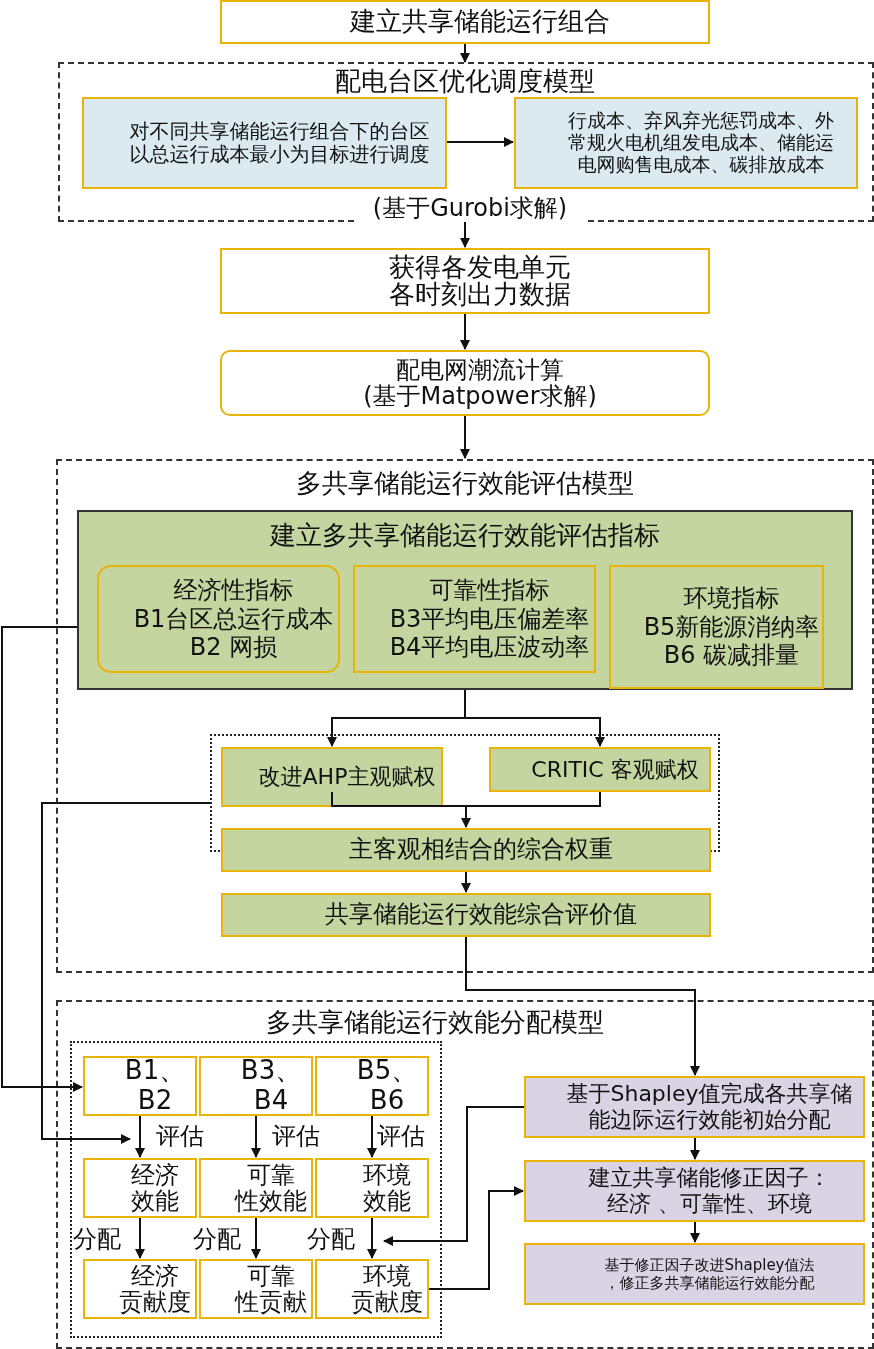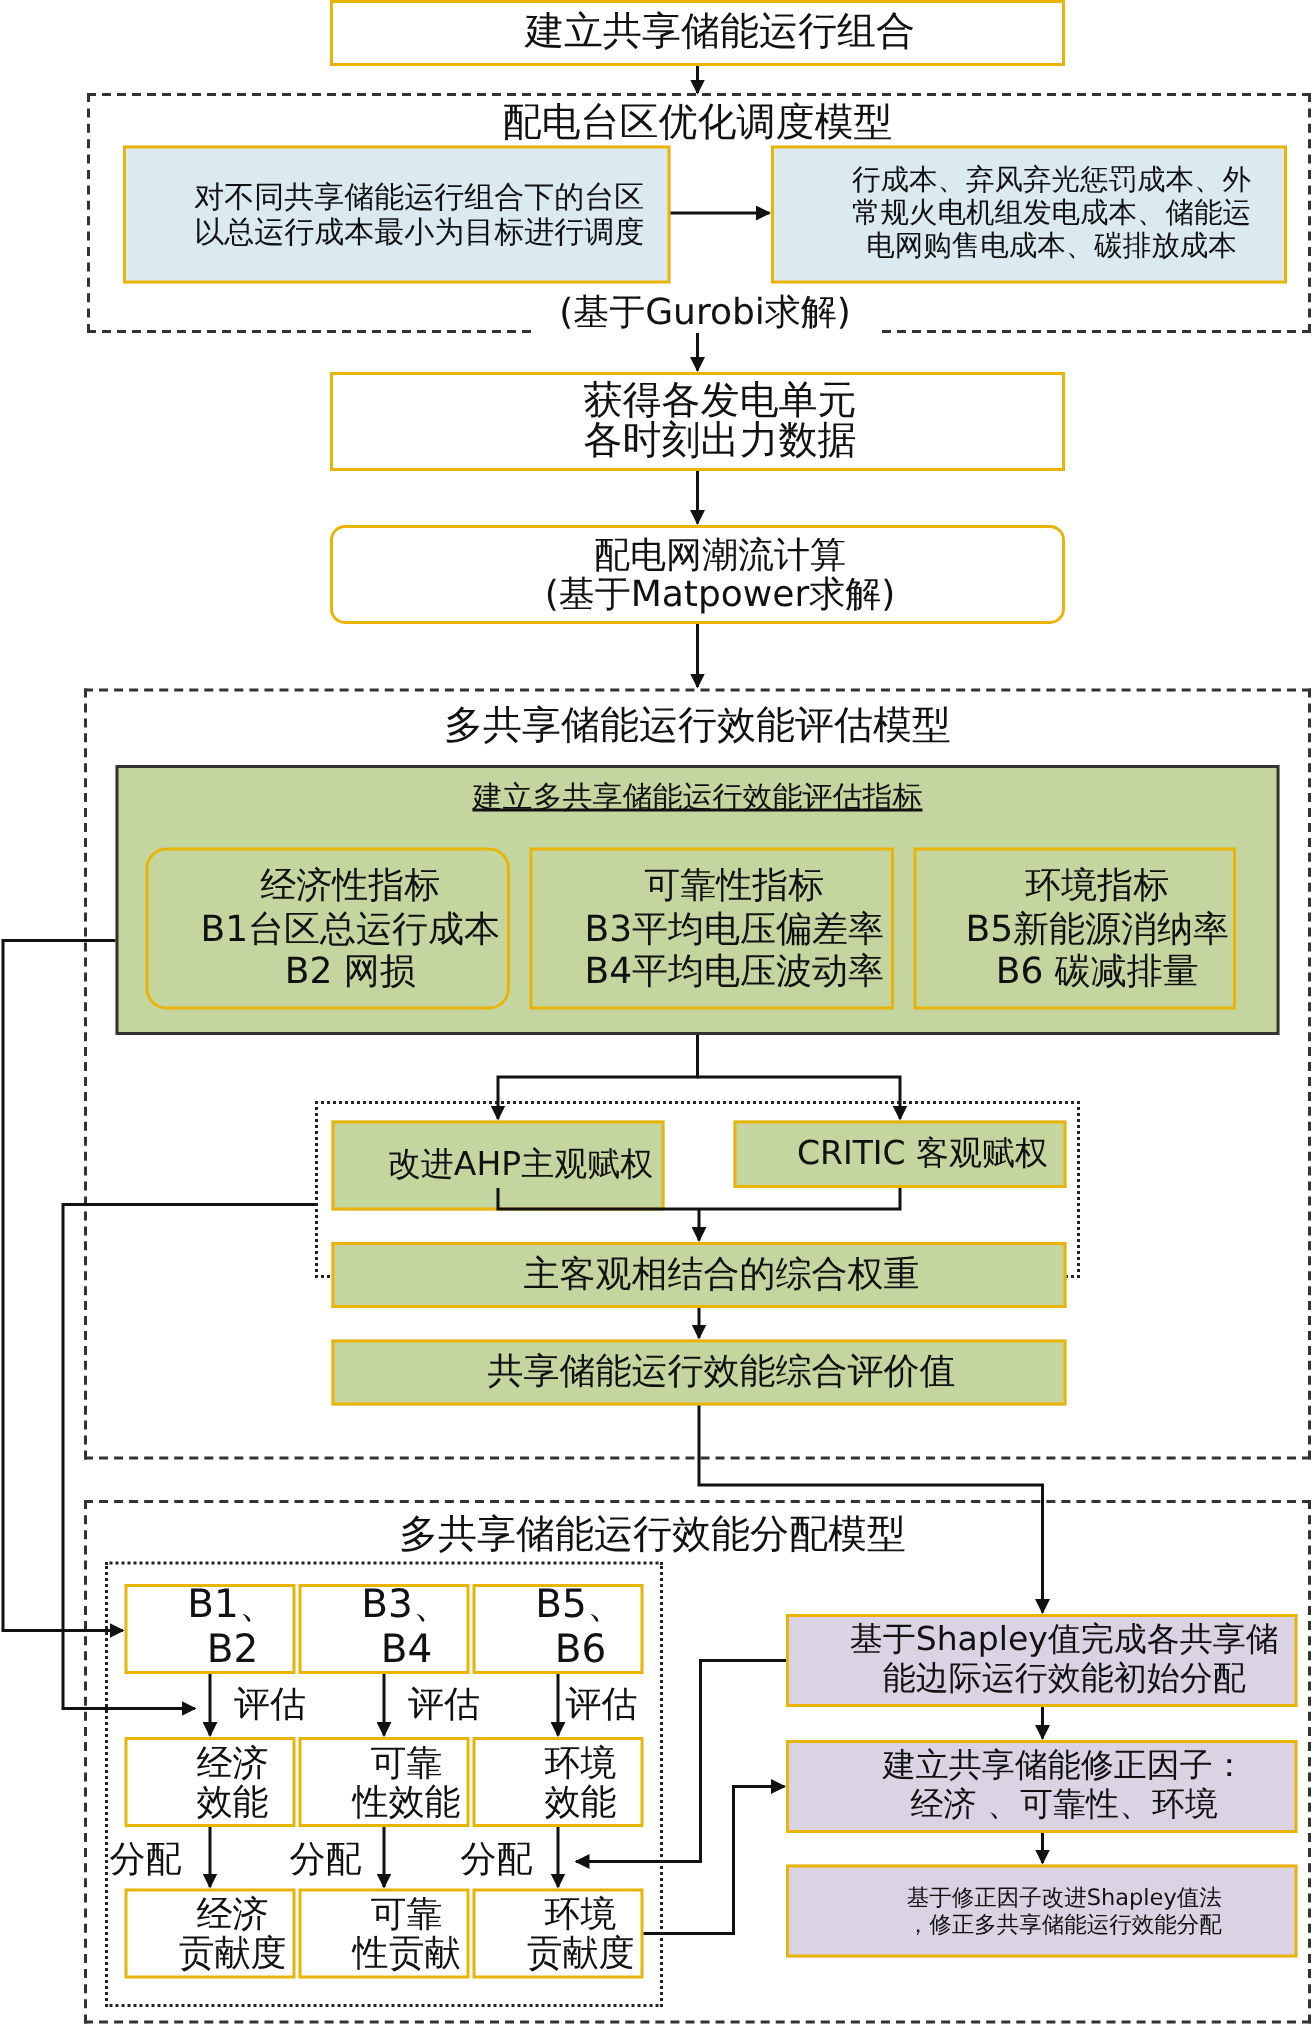--- a/index.html
+++ b/index.html
@@ -48,33 +48,33 @@
 
 <div class="box white" style="left:220px;top:350px;width:490px;height:66px;font-size:24px;line-height:1.1;border-radius:10px;">
   <div>配电网潮流计算</div>
   <div>(基于Matpower求解)</div>
 </div>
 
 <div class="dash" style="left:56px;top:459px;width:818px;height:514px;"></div>
 <div class="lbl" style="left:260px;top:466px;width:410px;font-size:26px;">多共享储能运行效能评估模型</div>
 
 <div class="abs green" style="left:77px;top:510px;width:776px;height:180px;border:2px solid #333;"></div>
-<div class="lbl" style="left:220px;top:518px;width:490px;font-size:20px;text-decoration:underline;">建立多共享储能运行效能评估指标</div>
+<div class="lbl" style="left:220px;top:518px;width:490px;font-size:26px;">建立多共享储能运行效能评估指标</div>
 
 <div class="box green" style="left:97px;top:565px;width:243px;height:108px;font-size:24px;line-height:1.2;border-radius:14px;">
   <div>经济性指标</div>
   <div>B1台区总运行成本</div>
   <div>B2 网损</div>
 </div>
 <div class="box green" style="left:353px;top:565px;width:243px;height:108px;font-size:24px;line-height:1.2;">
   <div>可靠性指标</div>
   <div>B3平均电压偏差率</div>
   <div>B4平均电压波动率</div>
 </div>
-<div class="box green" style="left:609px;top:565px;width:215px;height:108px;font-size:24px;line-height:1.2;">
+<div class="box green" style="left:609px;top:565px;width:215px;height:124px;font-size:24px;line-height:1.2;">
   <div>环境指标</div>
   <div>B5新能源消纳率</div>
   <div>B6 碳减排量</div>
 </div>
 
 <div class="dot" style="left:210px;top:734px;width:510px;height:118px;"></div>
 <div class="box green" style="left:221px;top:747px;width:222px;height:60px;font-size:22px;">
   <span>改进AHP主观赋权</span>
 </div>
 <div class="box green" style="left:489px;top:747px;width:222px;height:45px;font-size:22px;">

